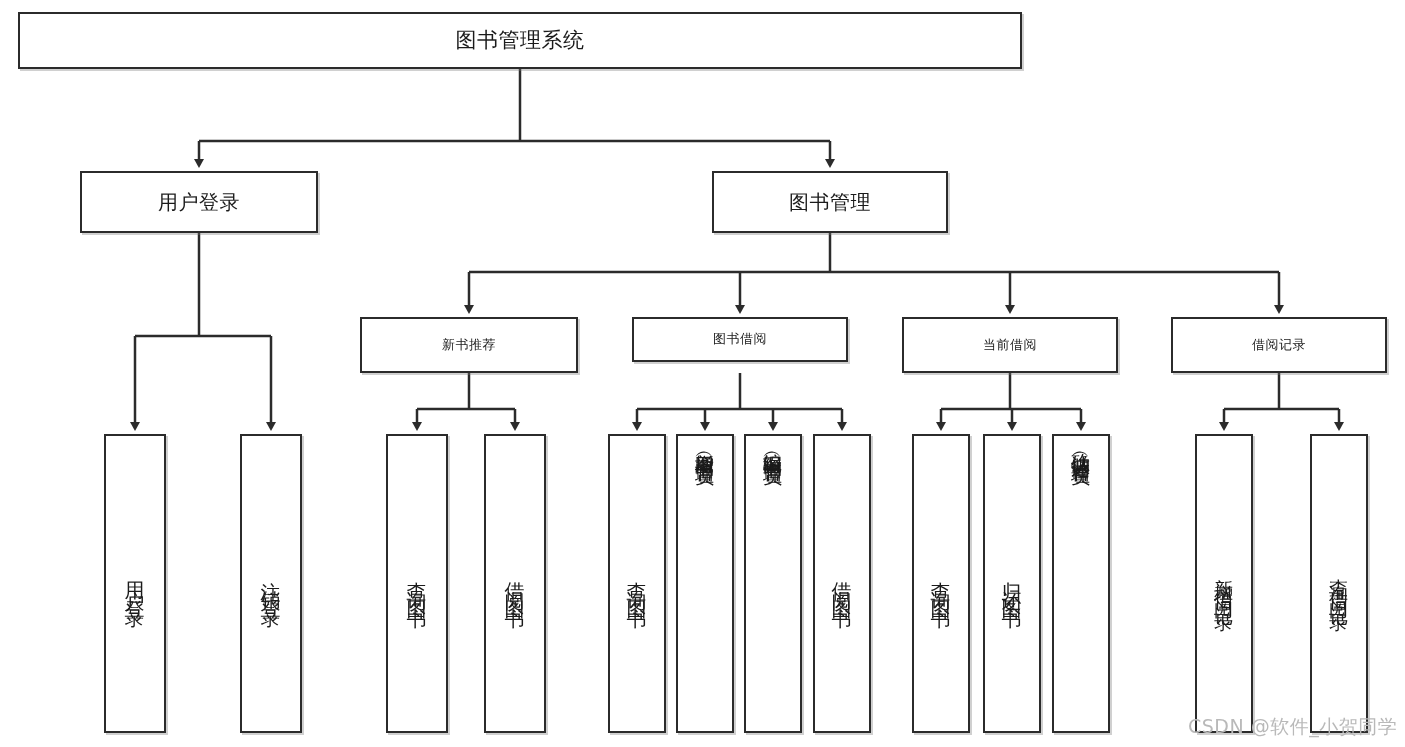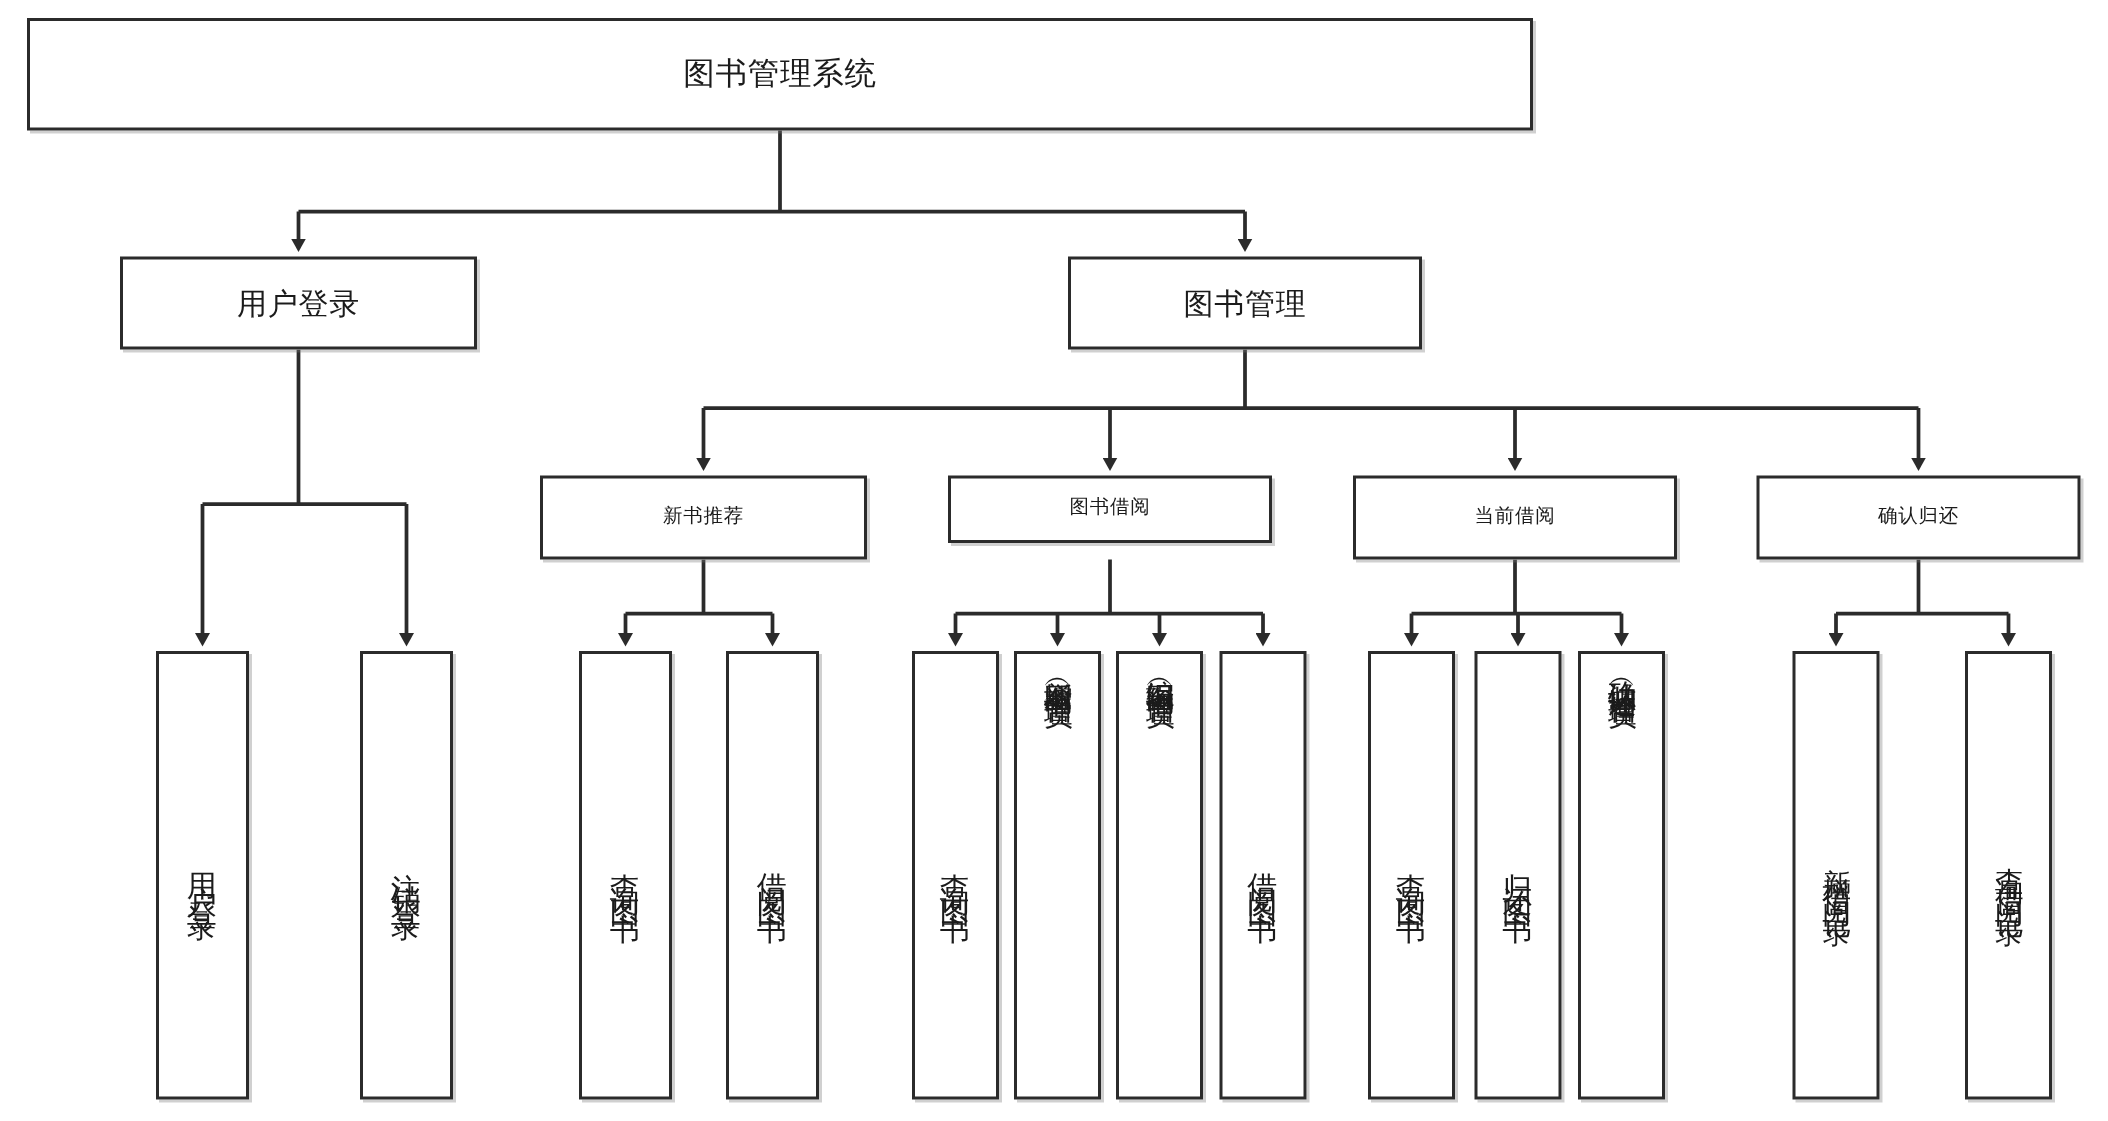--- a/index.html
+++ b/index.html
@@ -119,21 +119,21 @@
         <line x1="1012" y1="409" x2="1012" y2="423" marker-end="url(#arrowhead)"></line>
         <line x1="1081" y1="409" x2="1081" y2="423" marker-end="url(#arrowhead)"></line>
         <line x1="1279" y1="373" x2="1279" y2="409"></line>
         <line x1="1224" y1="409" x2="1339" y2="409"></line>
         <line x1="1224" y1="409" x2="1224" y2="423" marker-end="url(#arrowhead)"></line>
         <line x1="1339" y1="409" x2="1339" y2="423" marker-end="url(#arrowhead)"></line>
       </g>
   </svg>
 
   <div id="nodes-layer">
-      <div class="node-box level-0" style="left: 18px; top: 12px; width: 1004px; height: 75px;">
+      <div class="node-box level-0" style="left: 18px; top: 12px; width: 1004px; height: 57px;">
         <span class="node-label-h">图书管理系统</span>
       </div>
       <div class="node-box level-1" style="left: 80px; top: 171px; width: 238px; height: 62px;">
         <span class="node-label-h">用户登录</span>
       </div>
       <div class="node-box level-1" style="left: 712px; top: 171px; width: 236px; height: 62px;">
         <span class="node-label-h">图书管理</span>
       </div>
       <div class="leaf-box align-middle" style="left: 104px; top: 434px; width: 62px; height: 299px;">
         <span class="node-label-v" style="letter-spacing: 9px;">用户登录</span>
@@ -144,21 +144,21 @@
       <div class="node-box level-2" style="left: 360px; top: 317px; width: 218px; height: 56px;">
         <span class="node-label-h">新书推荐</span>
       </div>
       <div class="node-box level-2" style="left: 632px; top: 317px; width: 216px; height: 45px;">
         <span class="node-label-h">图书借阅</span>
       </div>
       <div class="node-box level-2" style="left: 902px; top: 317px; width: 216px; height: 56px;">
         <span class="node-label-h">当前借阅</span>
       </div>
       <div class="node-box level-2" style="left: 1171px; top: 317px; width: 216px; height: 56px;">
-        <span class="node-label-h">确认归还</span>
+        <span class="node-label-h">借阅记录</span>
       </div>
       <div class="leaf-box align-middle" style="left: 386px; top: 434px; width: 62px; height: 299px;">
         <span class="node-label-v" style="letter-spacing: 9px;">查询图书</span>
       </div>
       <div class="leaf-box align-middle" style="left: 484px; top: 434px; width: 62px; height: 299px;">
         <span class="node-label-v" style="letter-spacing: 9px;">借阅图书</span>
       </div>
       <div class="leaf-box align-middle" style="left: 608px; top: 434px; width: 58px; height: 299px;">
         <span class="node-label-v" style="letter-spacing: 9px;">查询图书</span>
       </div>
@@ -181,14 +181,15 @@
         <span class="node-label-v" style="font-size: 19px; letter-spacing: 2px;">确认归还（管理员）</span>
       </div>
       <div class="leaf-box align-middle" style="left: 1195px; top: 434px; width: 58px; height: 299px;">
         <span class="node-label-v" style="font-size: 19px; letter-spacing: 7px;">新增借阅记录</span>
       </div>
       <div class="leaf-box align-middle" style="left: 1310px; top: 434px; width: 58px; height: 299px;">
         <span class="node-label-v" style="font-size: 19px; letter-spacing: 7px;">查询借阅记录</span>
       </div>
     </div>
 
+  <div class="watermark" style="left: 1188px; top: 714px;">CSDN @软件_小贺同学</div>
 
 </div>
 
 </body></html>

